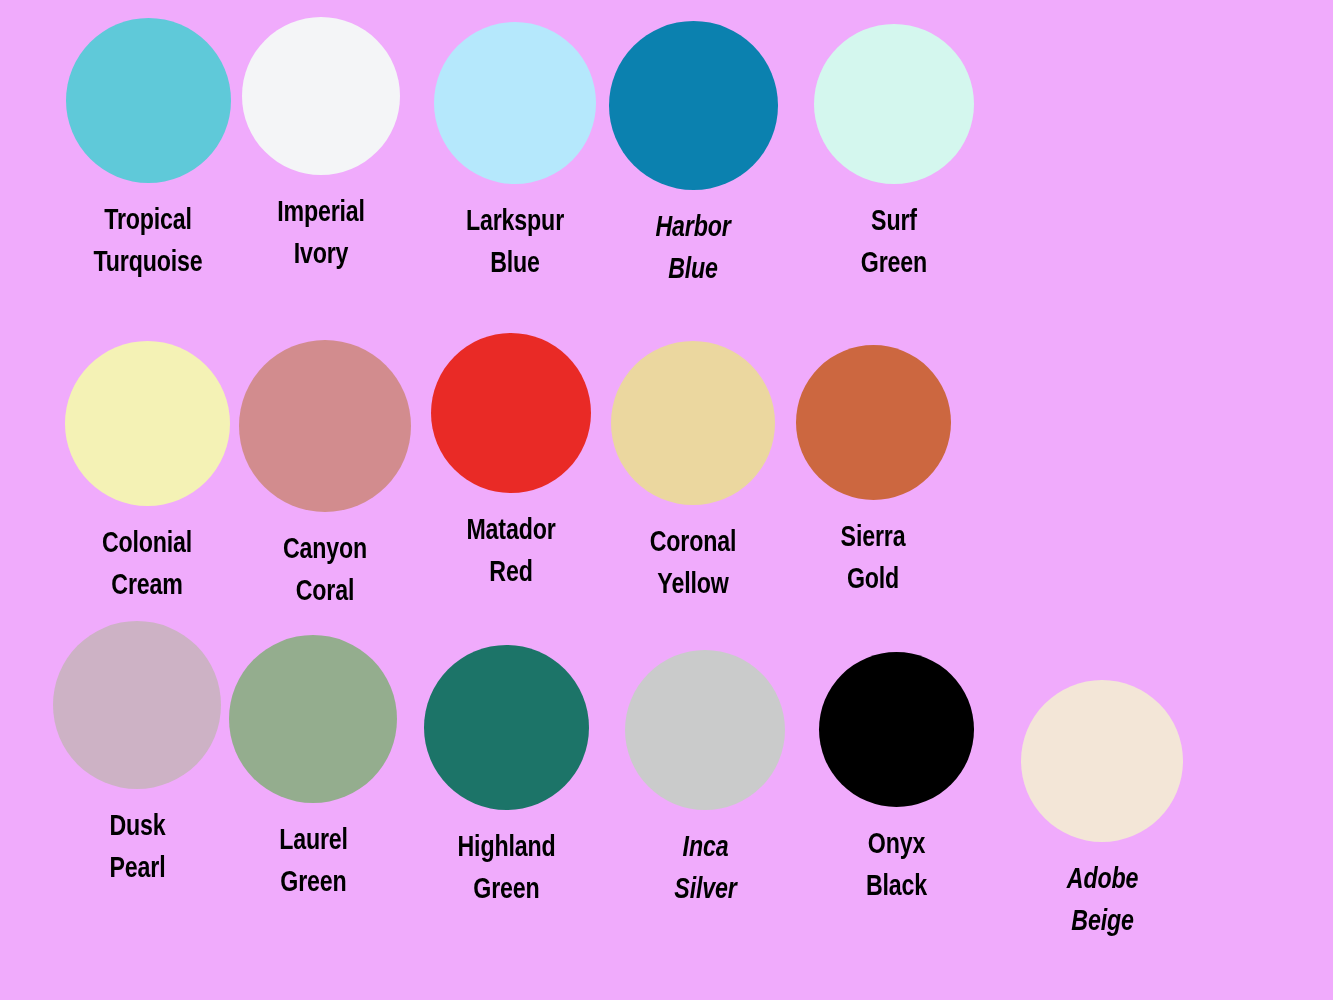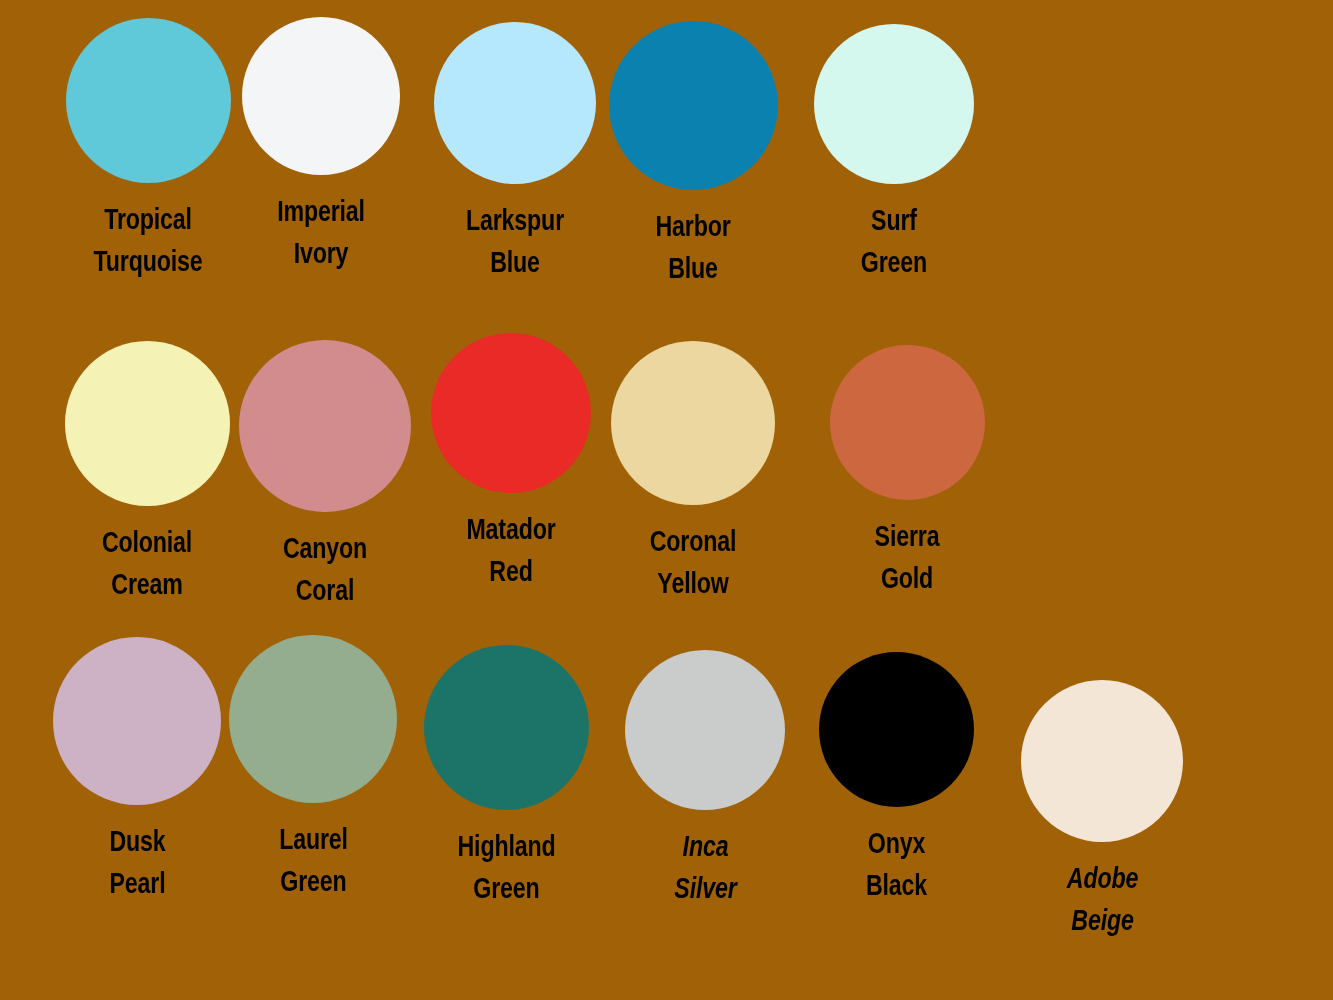--- a/index.html
+++ b/index.html
@@ -44,35 +44,35 @@
     letter-spacing: -0.2px;
     transform: scaleX(0.80);
     transform-origin: center top;
     white-space: pre-line;
     font-family: "Liberation Sans", "DejaVu Sans", sans-serif;
   }
 </style>
 </head>
 <body>
 
-<div id="palette-board" style="background: #a16207;">
+<div id="palette-board" style="background: #f0abfc;">
     <div class="swatch-row" style="top: 0px;">
       <div class="swatch" style="left: 33px; top: 18px; width: 230px;">
         <div class="swatch-disc" title="Tropical Turquoise" style="width: 165px; height: 165px; background: rgb(95, 201, 217);"></div>
         <div class="swatch-label" style="width: 288px;"><div>Tropical</div><div>Turquoise</div></div>
       </div>
       <div class="swatch" style="left: 206px; top: 17px; width: 230px;">
         <div class="swatch-disc" title="Imperial Ivory" style="width: 158px; height: 158px; background: rgb(244, 245, 247);"></div>
         <div class="swatch-label" style="width: 288px;"><div>Imperial</div><div>Ivory</div></div>
       </div>
       <div class="swatch" style="left: 400px; top: 22px; width: 230px;">
         <div class="swatch-disc" title="Larkspur Blue" style="width: 162px; height: 162px; background: rgb(181, 232, 252);"></div>
         <div class="swatch-label" style="width: 288px;"><div>Larkspur</div><div>Blue</div></div>
       </div>
-      <div class="swatch" style="left: 578px; top: 21px; width: 230px;">
+      <div class="swatch" style="left: 578px; top: 21px; width: 230px; font-style: italic;">
         <div class="swatch-disc" title="Harbor Blue" style="width: 169px; height: 169px; background: rgb(11, 129, 175);"></div>
         <div class="swatch-label" style="width: 288px;"><div>Harbor</div><div>Blue</div></div>
       </div>
       <div class="swatch" style="left: 779px; top: 24px; width: 230px; align-items: center;">
         <div class="swatch-disc" title="Surf Green" style="width: 160px; height: 160px; background: rgb(212, 247, 238);"></div>
         <div class="swatch-label" style="width: 288px;"><div>Surf</div><div>Green</div></div>
       </div>
     </div>
     <div class="swatch-row" style="top: 0px;">
       <div class="swatch" style="left: 32px; top: 341px; width: 230px;">
@@ -84,27 +84,27 @@
         <div class="swatch-label" style="width: 288px;"><div>Canyon</div><div>Coral</div></div>
       </div>
       <div class="swatch" style="left: 396px; top: 333px; width: 230px;">
         <div class="swatch-disc" title="Matador Red" style="width: 160px; height: 160px; background: rgb(233, 42, 38);"></div>
         <div class="swatch-label" style="width: 288px;"><div>Matador</div><div>Red</div></div>
       </div>
       <div class="swatch" style="left: 578px; top: 341px; width: 230px; justify-content: center;">
         <div class="swatch-disc" title="Coronal Yellow" style="width: 164px; height: 164px; background: rgb(235, 215, 159);"></div>
         <div class="swatch-label" style="width: 288px;"><div>Coronal</div><div>Yellow</div></div>
       </div>
-      <div class="swatch" style="left: 792px; top: 345px; width: 230px;">
+      <div class="swatch" style="left: 758px; top: 345px; width: 230px;">
         <div class="swatch-disc" title="Sierra Gold" style="width: 155px; height: 155px; background: rgb(204, 103, 64);"></div>
         <div class="swatch-label" style="width: 288px;"><div>Sierra</div><div>Gold</div></div>
       </div>
     </div>
     <div class="swatch-row" style="top: 0px;">
-      <div class="swatch" style="left: 32px; top: 637px; width: 210px;">
+      <div class="swatch" style="left: 32px; top: 621px; width: 210px;">
         <div class="swatch-disc" title="Dusk Pearl" style="width: 168px; height: 168px; background: rgb(205, 178, 197);"></div>
         <div class="swatch-label" style="width: 263px;"><div>Dusk</div><div>Pearl</div></div>
       </div>
       <div class="swatch" style="left: 208px; top: 635px; width: 210px;">
         <div class="swatch-disc" title="Laurel Green" style="width: 168px; height: 168px; background: rgb(148, 173, 142);"></div>
         <div class="swatch-label" style="width: 263px;"><div>Laurel</div><div>Green</div></div>
       </div>
       <div class="swatch" style="left: 396px; top: 645px; width: 220px;">
         <div class="swatch-disc" title="Highland Green" style="width: 165px; height: 165px; background: rgb(28, 116, 104);"></div>
         <div class="swatch-label" style="width: 275px;"><div>Highland</div><div>Green</div></div>

